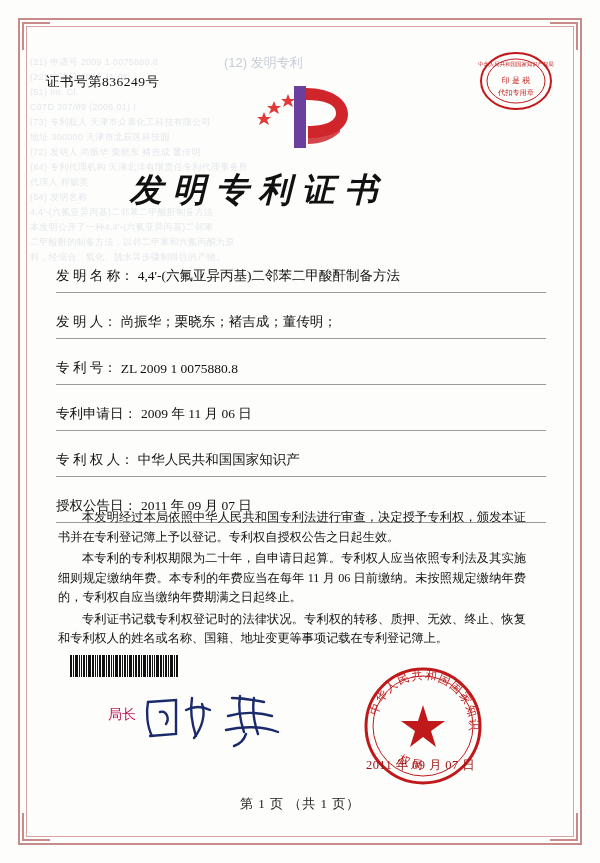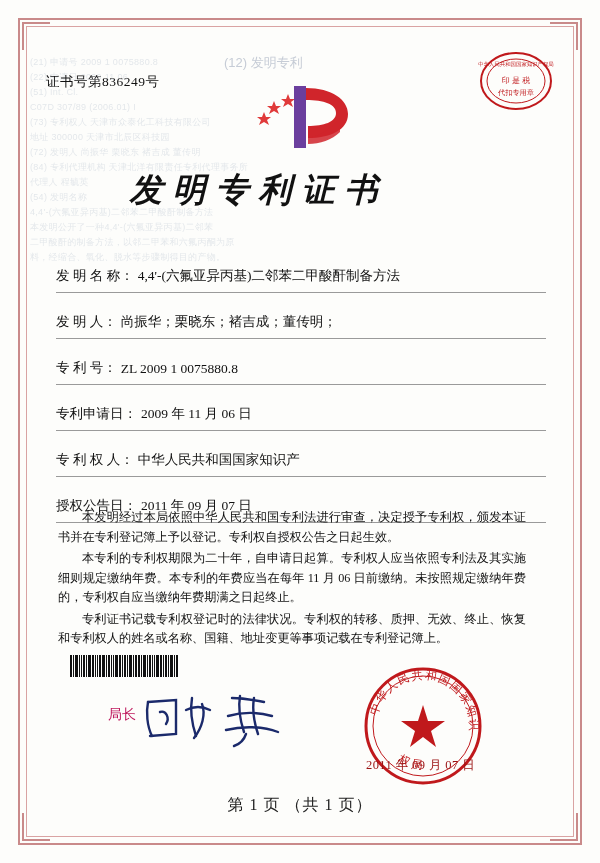--- a/index.html
+++ b/index.html
@@ -213,21 +213,21 @@
     letter-spacing: .4px;
   }
 
   
   .footer {
     position: absolute;
     left: 0;
     top: 795px;
     width: 600px;
     text-align: center;
-    font-size: 16px;
+    font-size: 13px;
     color: #222;
     letter-spacing: 1px;
   }
 </style>
 </head>
 <body>
 
 <div class="page">
 
   <div class="border-outer"></div>

